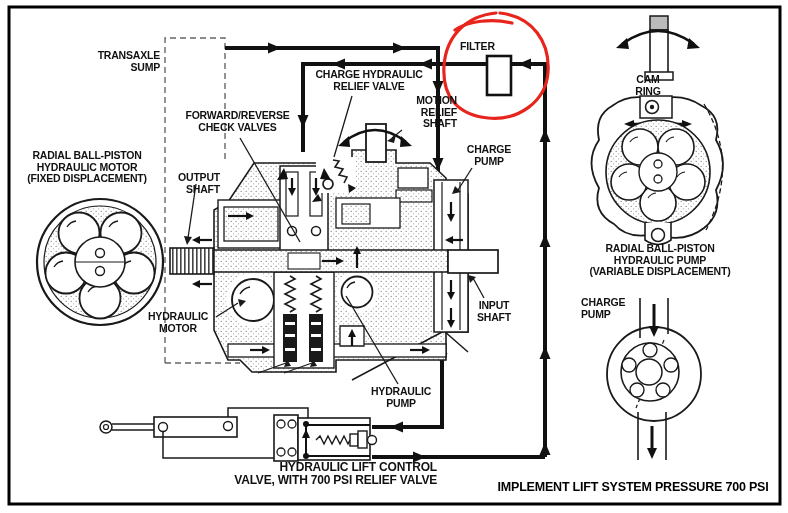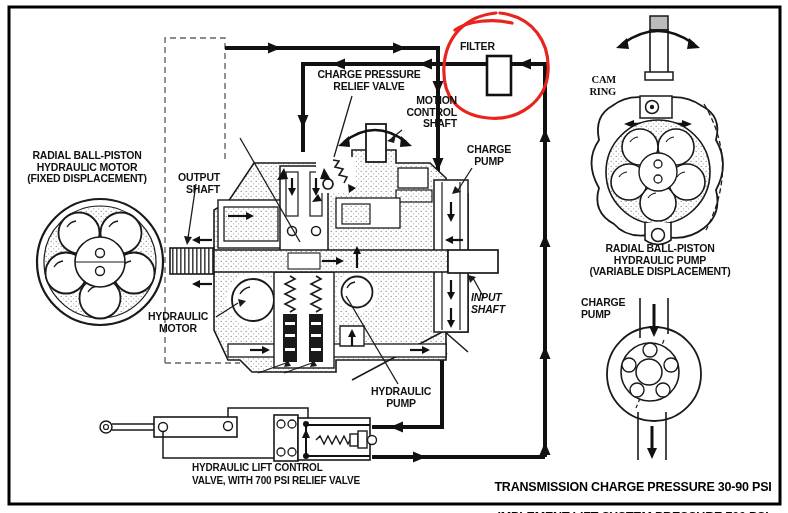--- a/index.html
+++ b/index.html
@@ -303,47 +303,50 @@
       <circle cx="372" cy="440" r="4.5" fill="#fff" stroke="#1a1a1a" stroke-width="1.4"></circle>
     </g>
 
     <g stroke="#e8251c" stroke-width="3.2" fill="none" stroke-linecap="round">
       <path d="M500,13 C 533,17 550,42 548,72 C 546,102 518,121 488,118 C 458,115 442,97 444,66
                C 446,36 466,16 496,13"></path>
       <path d="M455,30 C 468,21 492,18 512,23"></path>
     </g>
   </svg>
 
+  <div class="lbl" style="left:60px;top:50px;width:100px;text-align:right;">TRANSAXLE
+SUMP</div>
   <div class="lbl" style="left:460px;top:41px;width:78px;">FILTER</div>
-  <div class="lbl" style="left:305px;top:69px;width:128px;text-align:center;">CHARGE PRESSURE
+  <div class="lbl" style="left:305px;top:69px;width:128px;text-align:center;">CHARGE HYDRAULIC
 RELIEF VALVE</div>
   <div class="lbl" style="left:383px;top:95px;width:74px;text-align:right;">MOTION
-CONTROL
+RELIEF
 SHAFT</div>
-  <div class="lbl" style="left:576px;top:74px;width:40px;text-align:right;font-family:Liberation Serif, serif;">CAM
+  <div class="lbl" style="left:171px;top:110px;width:133px;text-align:center;">FORWARD/REVERSE
+CHECK VALVES</div>
+  <div class="lbl" style="left:628px;top:74px;width:40px;text-align:center;">CAM
 RING</div>
   <div class="lbl" style="left:8px;top:150px;width:158px;text-align:center;">RADIAL BALL-PISTON
 HYDRAULIC MOTOR
 (FIXED DISPLACEMENT)</div>
   <div class="lbl" style="left:170px;top:172px;width:50px;text-align:right;">OUTPUT
 SHAFT</div>
   <div class="lbl" style="left:461px;top:144px;width:56px;text-align:center;">CHARGE
 PUMP</div>
   <div class="lbl" style="left:139px;top:311px;width:78px;text-align:center;">HYDRAULIC
 MOTOR</div>
   <div class="lbl" style="left:362px;top:386px;width:78px;text-align:center;">HYDRAULIC
 PUMP</div>
-  <div class="lbl" style="left:471px;top:292px;width:46px;text-align:left;font-style:italic;">INPUT
+  <div class="lbl" style="left:471px;top:300px;width:46px;text-align:center;">INPUT
 SHAFT</div>
   <div class="lbl" style="left:580px;top:243px;width:160px;text-align:center;">RADIAL BALL-PISTON
 HYDRAULIC PUMP
 (VARIABLE DISPLACEMENT)</div>
   <div class="lbl" style="left:581px;top:297px;width:58px;text-align:left;">CHARGE
 PUMP</div>
-  <div class="lbl" style="left:192px;top:461px;width:232px;text-align:left;font-size:10px;line-height:13px;">HYDRAULIC LIFT CONTROL
+  <div class="lbl" style="left:205px;top:461px;width:232px;text-align:right;font-size:12px;line-height:13px;">HYDRAULIC LIFT CONTROL
 VALVE, WITH 700 PSI RELIEF VALVE</div>
 
   <div class="note" style="left:494px;top:465px;width:278px;">
-    <div>TRANSMISSION CHARGE PRESSURE 30-90 PSI</div>
     <div>IMPLEMENT LIFT SYSTEM PRESSURE 700 PSI</div>
   </div>
 
 </div>
 
 </body></html>

